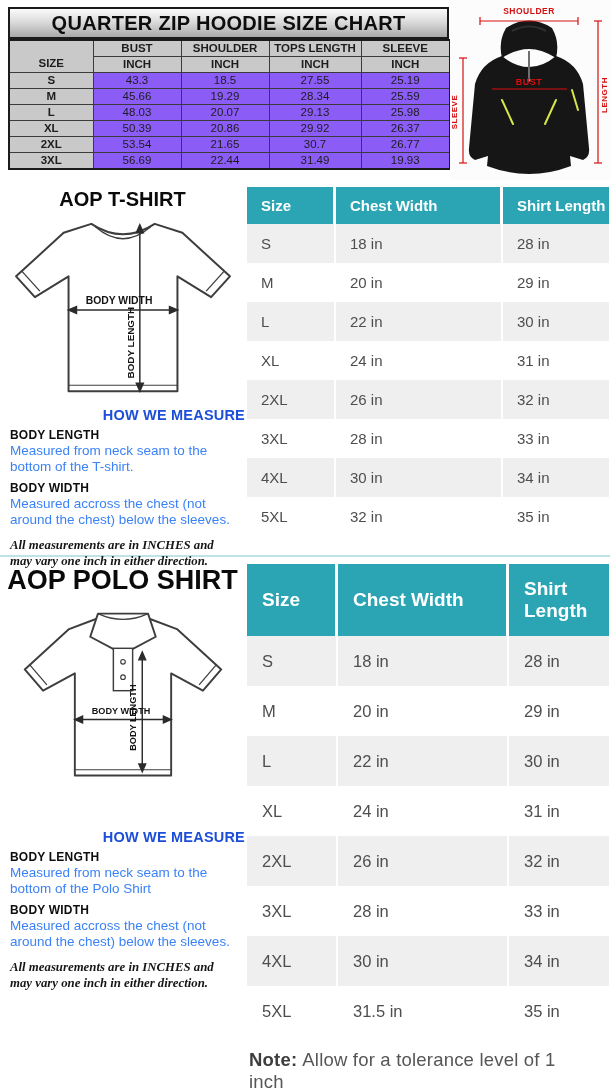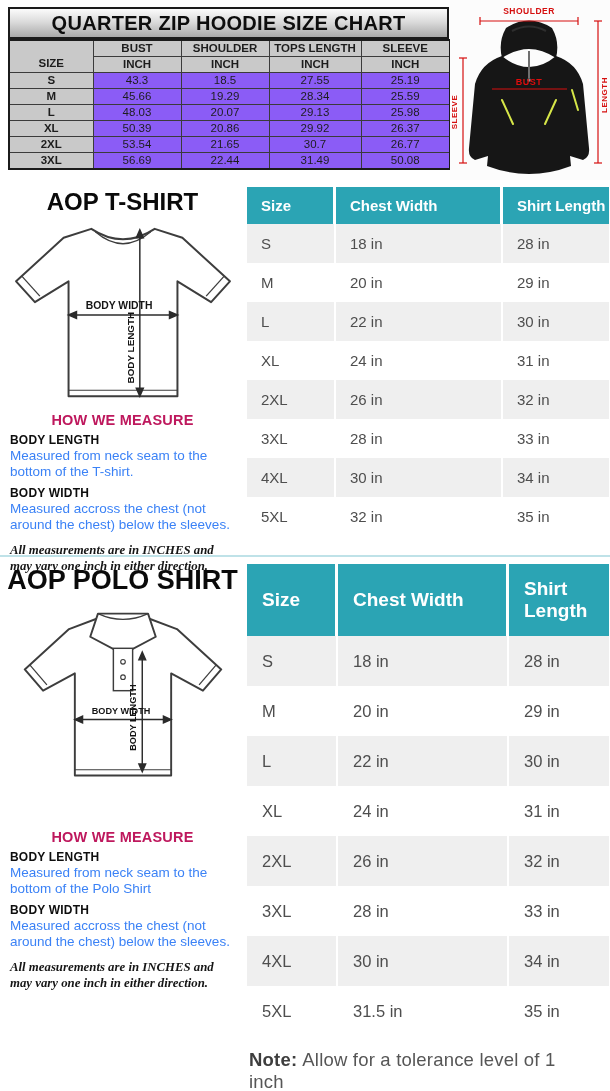--- a/index.html
+++ b/index.html
@@ -17,24 +17,24 @@
     font-size:11.5px; padding:1px 0 2px; color:#1d1d1d; }
   .hoodie-table thead th { background:#c9c9c9; font-weight:bold; }
   .hoodie-table .size-head { vertical-align:bottom; padding-bottom:3px; }
   .hoodie-table .size-cell { background:#c9c9c9; font-weight:bold; }
   .hoodie-table td { background:#8b5cf6; }
   .hoodie-figure { position:relative; width:160px; height:180px; background:#fdfdfd; }
 
   
   .info-col { width:245px; box-sizing:border-box; }
   .garment-title { font-weight:900; text-align:center; color:#0a0a0a; margin:0; }
-  .tee-title  { font-size:24px; padding-top:8px; }
+  .tee-title  { font-size:20px; padding-top:8px; }
   .polo-title { font-size:27px; padding-top:8px; }
   .diagram { display:block; margin:0 auto; }
-  .measure-heading { text-align:center; font-weight:bold; font-size:14.5px; color:#be185d; letter-spacing:.2px; }
+  .measure-heading { text-align:right; font-weight:bold; font-size:14.5px; color:#1d4ed8; letter-spacing:.2px; }
   .measure-block { padding:0 8px 0 10px; }
   .measure-label { font-weight:bold; font-size:12px; margin-top:5px; color:#0e0e0e; letter-spacing:.2px; }
   .measure-text { margin:1px 0 0; font-size:13.5px; line-height:1.22; color:#3b82f6; }
   .measure-note { margin:8px 0 0; font-size:12.8px; font-weight:bold; font-style:italic; line-height:1.28; color:#161616;font-family:Liberation Serif, serif; }
 
   
   .table-col { width:365px; box-sizing:border-box; padding-top:7px; padding-left:2px; }
   .size-table { border-collapse:separate; border-spacing:0; width:362px; table-layout:fixed; }
   .size-table th { background:#2ba4b4; color:#fff; text-align:left; font-weight:bold; border-right:3px solid #fff; }
   .size-table th:last-child { border-right:none; }
@@ -124,21 +124,21 @@
             <td>53.54</td>
             <td>21.65</td>
             <td>30.7</td>
             <td>26.77</td>
           </tr>
           <tr>
             <td class="size-cell">3XL</td>
             <td>56.69</td>
             <td>22.44</td>
             <td>31.49</td>
-            <td>50.08</td>
+            <td>19.93</td>
           </tr>
         </tbody>
       </table>
     </div>
 
     <div class="hoodie-figure">
       <svg width="160" height="180" viewBox="0 0 160 180">
         <rect width="160" height="180" fill="#fcfcfc"></rect>
 
         <path d="M56,28 Q79,13 102,28 Q110,42 106,58 Q92,49 79,49 Q66,49 52,58 Q48,42 56,28 Z" fill="#161616"></path>

